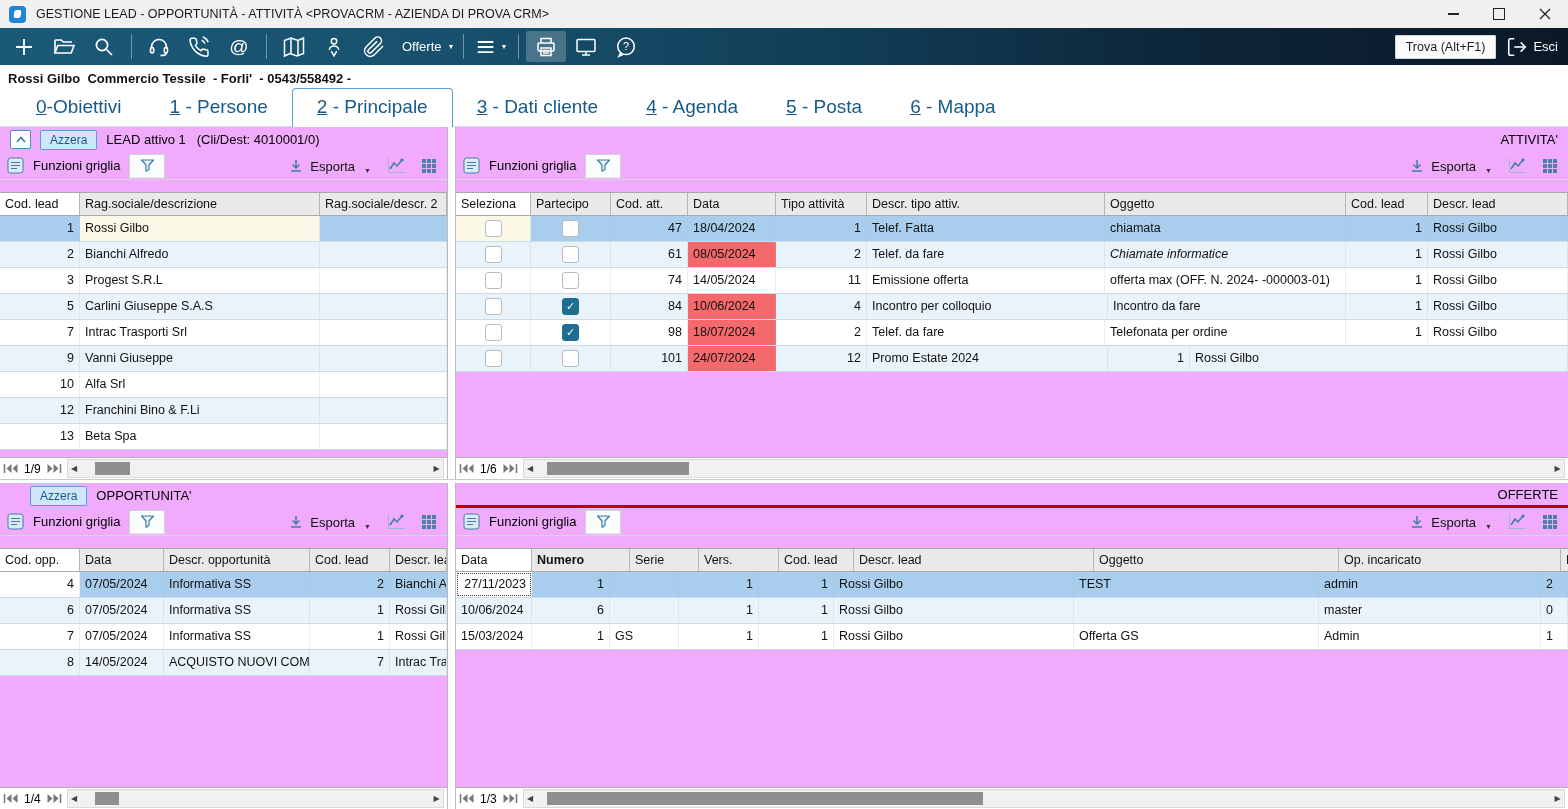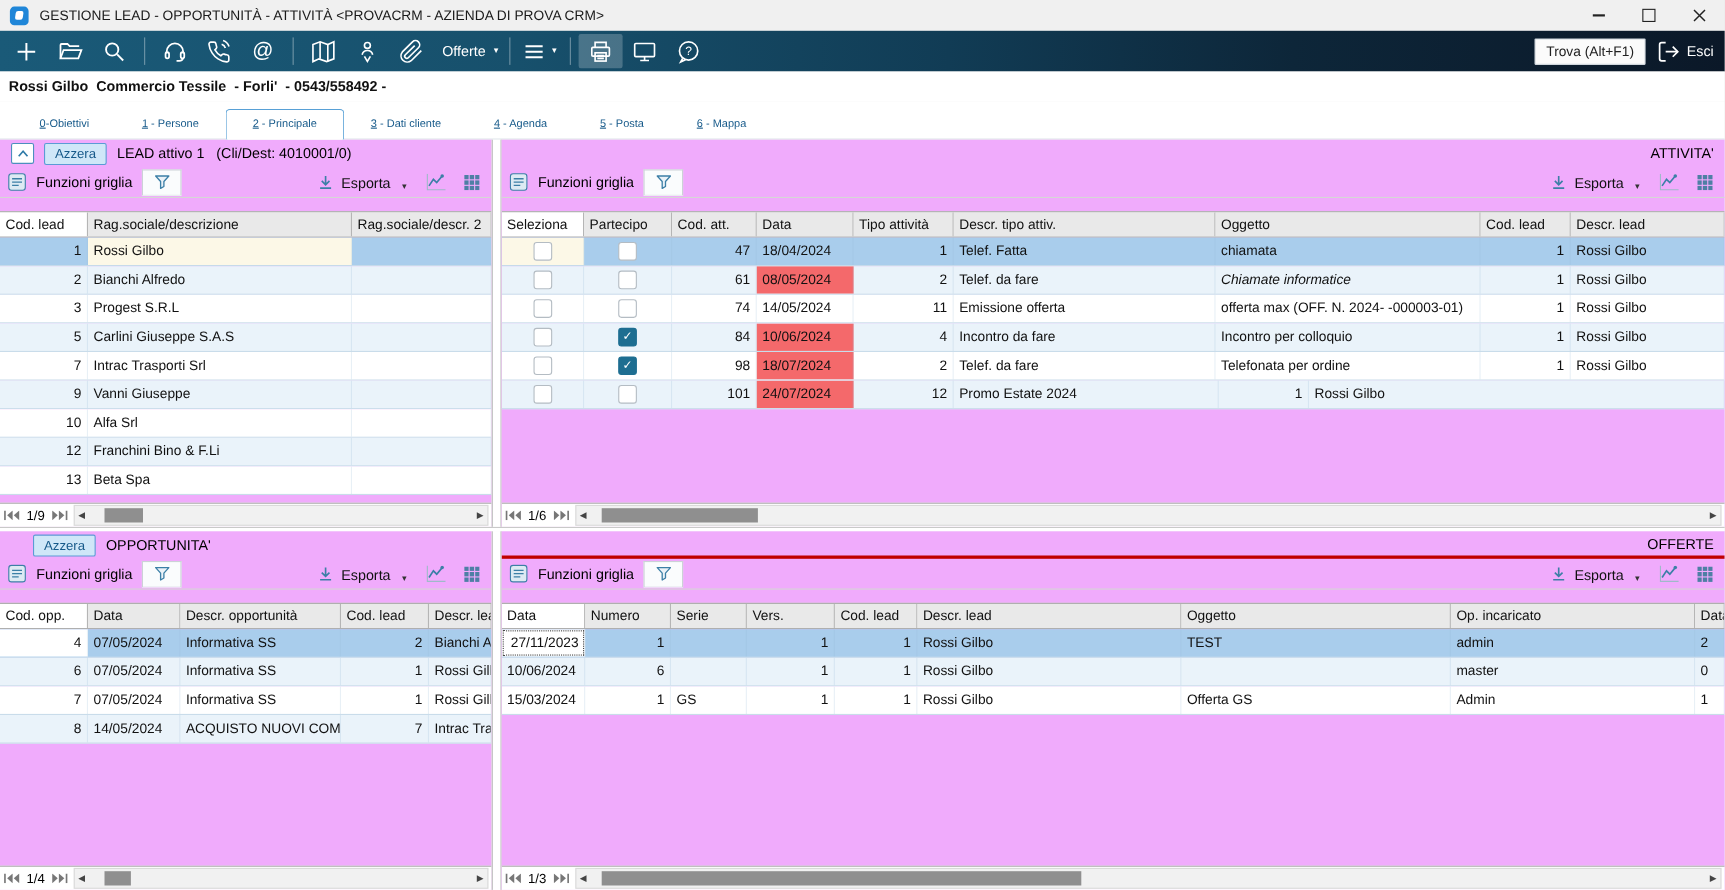--- a/index.html
+++ b/index.html
@@ -26,21 +26,21 @@
   .tb-right{margin-left:auto;display:flex;align-items:center;gap:10px;padding-right:6px}
   .trova{background:#fbfbfb;border:1px solid #d0d7dd;color:#222;font-size:12.5px;
          font-family:inherit;padding:4px 10px;border-radius:1px}
   .esci{display:flex;align-items:center;gap:5px;font-size:13px}
 
   .ctx{height:27px;background:#fff;display:flex;align-items:center;padding-left:8px;
        font-weight:bold;font-size:13px;white-space:pre;flex:none}
 
   .tabs{height:34px;background:#fff;display:flex;align-items:flex-end;padding-left:12px;
         border-bottom:1px solid #d5dde3;flex:none}
-  .tab{padding:7px 24px 8px;color:#175a8a;font-size:10px;white-space:pre;cursor:pointer}
+  .tab{padding:7px 24px 8px;color:#175a8a;font-size:19px;white-space:pre;cursor:pointer}
   .tab .num{text-decoration:underline}
   .tab.active{border:1px solid #58a0d6;border-bottom:none;border-radius:4px 4px 0 0;
               background:#fff;margin-bottom:-1px;padding-bottom:9px;position:relative;z-index:2}
 
   .main{display:flex;background:#fff;min-height:0}
   .main.top{height:352px;flex:none}
   .main.bot{flex:1}
   .hgap{width:7px;background:#fff;border-left:1px solid #b9b9b9;border-right:1px solid #b9b9b9;flex:none}
   .hsplit{height:3px;background:#fff;border-top:1px solid #c9c9c9;flex:none}
   .col{background:#f0abfc;display:flex;flex-direction:column;overflow:hidden;min-width:0}
@@ -477,22 +477,22 @@
           <div class="g-row alt">
             <div class="g-c ck" style="width: 75px;">
               <span class="checkbox"></span>
             </div>
             <div class="g-c ck" style="width: 80px;">
               <span class="checkbox on">✓</span>
             </div>
             <div class="g-c" style="width: 77px; text-align: right;">84</div>
             <div class="g-c red" style="width: 88px;">10/06/2024</div>
             <div class="g-c" style="width: 91px; text-align: right;">4</div>
+            <div class="g-c" style="width: 241px;">Incontro per colloquio</div>
             <div class="g-c" style="width: 238px;">Incontro da fare</div>
-            <div class="g-c" style="width: 241px;">Incontro per colloquio</div>
             <div class="g-c" style="width: 82px; text-align: right;">1</div>
             <div class="g-c" style="flex: 1 1 0%; min-width: 0px;">Rossi Gilbo</div>
           </div>
           <div class="g-row">
             <div class="g-c ck" style="width: 75px;">
               <span class="checkbox"></span>
             </div>
             <div class="g-c ck" style="width: 80px;">
               <span class="checkbox on">✓</span>
             </div>
@@ -711,21 +711,21 @@
                 <rect x="10" y="10" width="4" height="4"></rect>
               </g>
             </svg>
           </span>
       </div>
     </div>
     <div class="gridwrap">
         <div>
           <div class="g-hdr">
             <div class="g-h sorted" style="width: 76px;">Data</div>
-            <div class="g-h" style="width: 78px;">Numero</div>
+            <div class="g-h" style="width: 98px; font-weight: bold;">Numero</div>
             <div class="g-h" style="width: 69px;">Serie</div>
             <div class="g-h" style="width: 80px;">Vers.</div>
             <div class="g-h" style="width: 75px;">Cod. lead</div>
             <div class="g-h" style="width: 240px;">Descr. lead</div>
             <div class="g-h" style="width: 245px;">Oggetto</div>
             <div class="g-h" style="width: 222px;">Op. incaricato</div>
             <div class="g-h" style="flex: 1 1 0%; min-width: 0px;">Data</div>
           </div>
           <div class="g-row sel">
             <div class="g-c cur-dotted" style="width: 76px; text-align: right;">27/11/2023</div>

